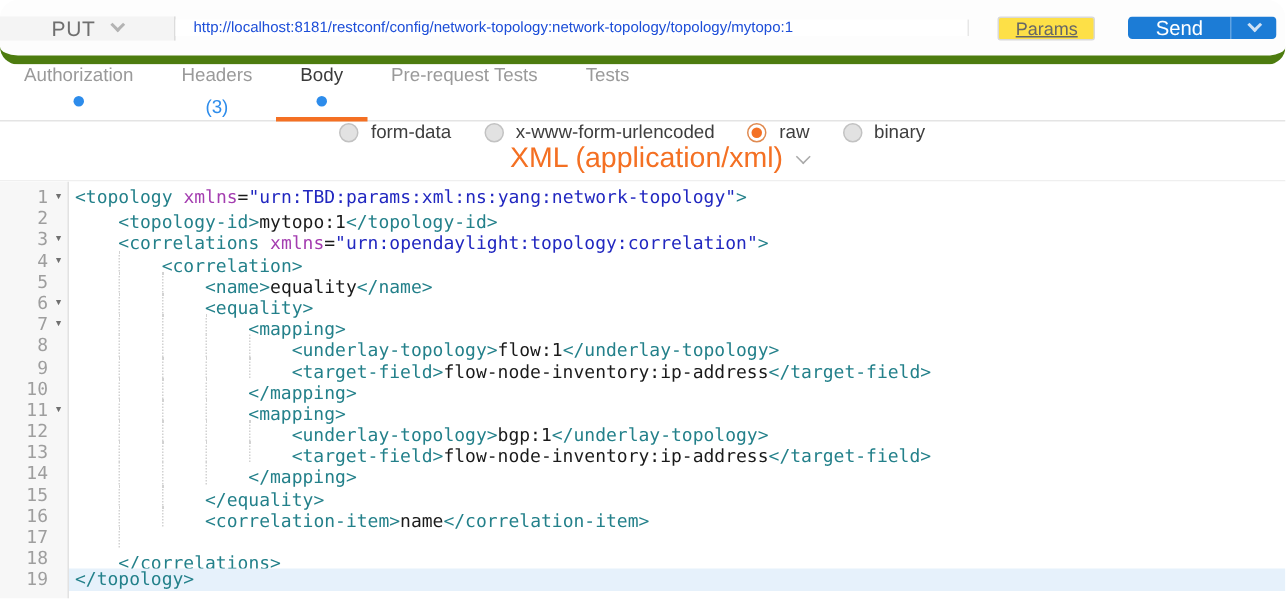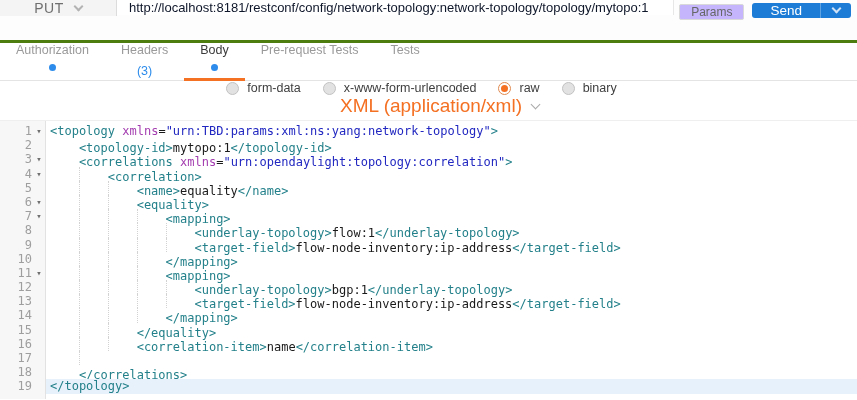--- a/index.html
+++ b/index.html
@@ -1,33 +1,33 @@
 <!DOCTYPE html>
 <html style="--accent: #f47023; --dotblue: #2d8ceb; --tag: #23808a; --attr: #a43db0; --str: #2127c0; --text: #1a1a1a; --linenum: #9e9e9e; --activebg: #e6f1fb;"><head>
 <meta charset="utf-8">
 <style>
   * { box-sizing: border-box; margin: 0; padding: 0; }
   html,body { width: 857px; height: 400px; overflow: hidden; background: #fff;
     font-family: "Liberation Sans", sans-serif; }
 
   
-  .request-bar { height: 43px; display: flex; align-items: flex-start;
-    border-bottom: 3px solid #4d7c0f; background: #fdfdfd; }
+  .request-bar { height: 43px; display: flex; align-items: center;
+    border-bottom: 6px solid #4d7c0f; background: #fdfdfd; border-radius: 12px; }
   .method-select { width: 117px; flex: none; background: #f4f4f4;
     border-right: 1px solid #dcdcdc; display: flex; align-items: center;
     justify-content: center; gap: 11px; color: #6f6f6f; font-size: 14px;
     letter-spacing: .5px; cursor: pointer; }
   .chev { width: 7px; height: 7px; border-right: 2px solid #b3b3b3;
     border-bottom: 2px solid #b3b3b3; transform: rotate(45deg); margin-top: -4px; }
   .url-input { flex: 1; display: flex; align-items: center; padding: 0 12px;
-    background: #fff; color: #0f172a; font-size: 13px; white-space: nowrap;
+    background: #fff; color: #1d4ed8; font-size: 10px; white-space: nowrap;
     overflow: hidden; border-right: 1px solid #e7e7e7; }
-  .params-btn { margin: 4px 5px; padding: 0 11px; background: #c4b5fd;
+  .params-btn { margin: 4px 19px; padding: 0 11px; background: #fde047;
     border: 1px solid #d9d9d9; border-radius: 2px; color: #666;
-    font-size: 12px; font-family: inherit; cursor: pointer; }
+    font-size: 12px; font-family: inherit; cursor: pointer; text-decoration: underline; }
   .send-group { display: flex; margin: 3px 6px 4px 3px; border-radius: 3px;
     overflow: hidden; }
   .send-btn { border: none; color: #fff; padding: 0 18px; font-size: 13.5px;
     font-family: inherit; cursor: pointer; }
   .send-caret { border: none; border-left: 1px solid rgba(255,255,255,.3);
     width: 31px; display: flex; align-items: center; justify-content: center;
     cursor: pointer; }
   .send-caret .chev { border-color: #cfe2f5; }
 
   

